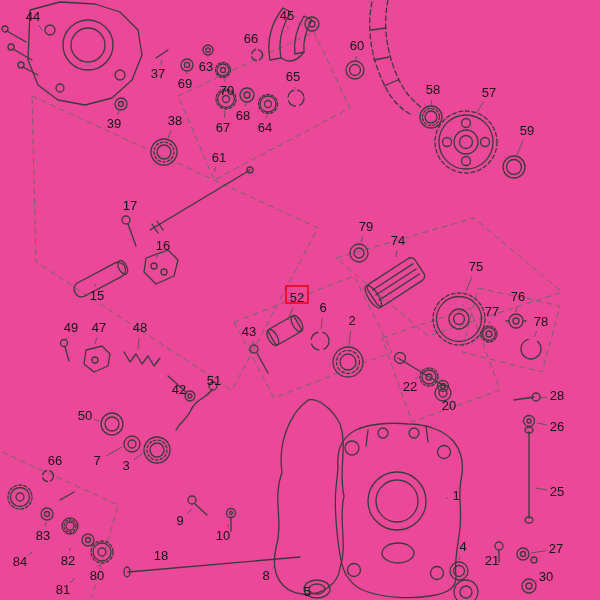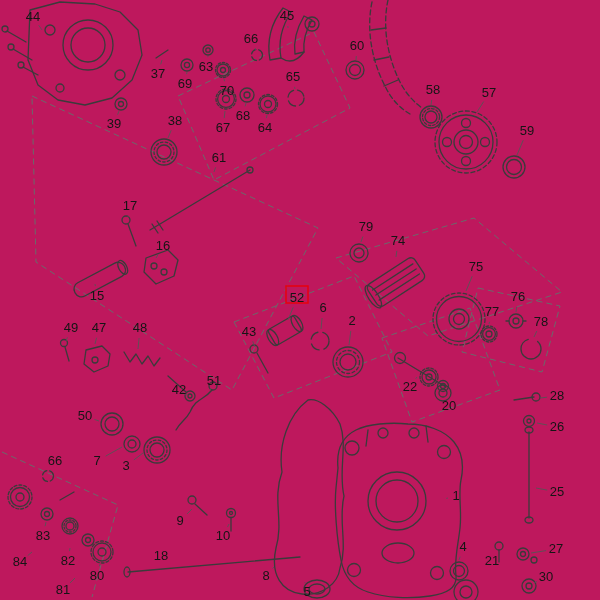--- a/index.html
+++ b/index.html
@@ -1,16 +1,16 @@
 <!DOCTYPE html>
 <html><head>
 <meta charset="utf-8">
 <style>
   html,body{margin:0;padding:0;background:#ffffff;}
-  .wrap{position:relative;width:600px;height:600px;background:#be185d;overflow:hidden;}
+  .wrap{position:relative;width:600px;height:600px;background:#ec4899;overflow:hidden;}
   svg{display:block;}
   .p{fill:none;stroke:#3b3b3b;stroke-width:1.3;stroke-linecap:round;stroke-linejoin:round;}
   .dash-group{fill:none;stroke:#6a6a6a;stroke-width:1;stroke-dasharray:6 4;}
   .leader{stroke:#555;stroke-width:0.9;}
   .plabel{font:13px "Liberation Sans", sans-serif;fill:#151515;text-anchor:middle;cursor:pointer;}
   .hl-rect{fill:none;stroke:#e8000d;stroke-width:1.5;}
 </style>
 </head>
 <body>
 

